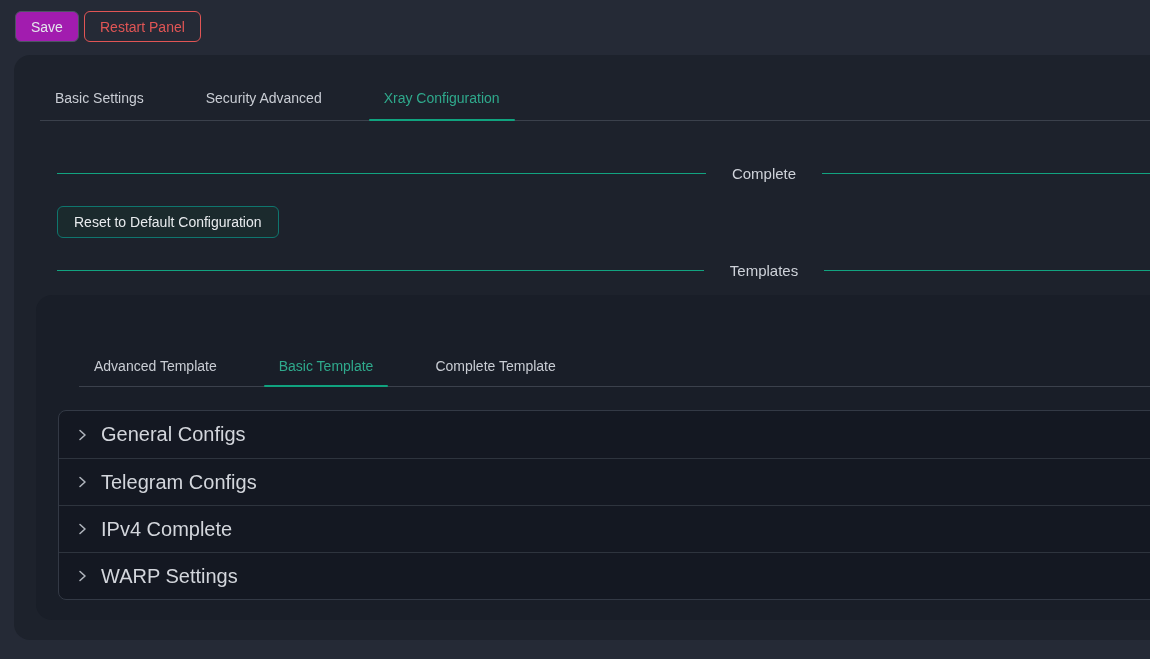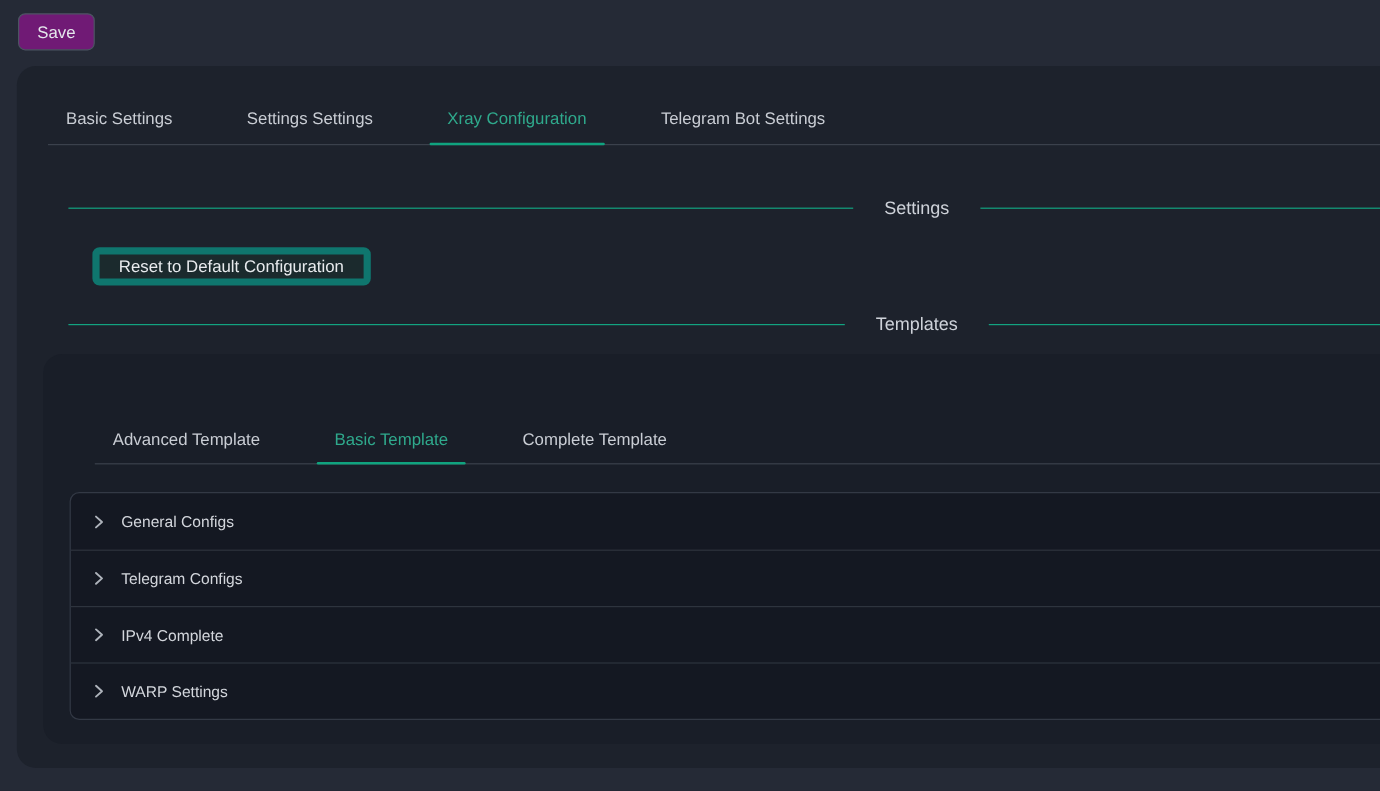--- a/index.html
+++ b/index.html
@@ -16,21 +16,21 @@
   .topbar { position: absolute; top: 0; left: 0; width: 100%; height: 55px; }
   .btn {
     position: absolute; top: 11px; height: 31px;
     display: inline-flex; align-items: center;
     padding: 0 15px; font-size: 14px;
     border-radius: 6px; cursor: pointer; background: transparent;
     font-family: "Liberation Sans", sans-serif;
   }
   .btn-save {
     left: 15px;
-    background: #701a75;
+    background: #a21caf;
     border: 1px solid #4c5462;
     color: #e4e7ec;
   }
   .btn-restart {
     left: 84px;
     border: 1px solid #e15555;
     color: #e15555;
     background: transparent;
   }
 
@@ -71,24 +71,23 @@
   .divider .line { flex: 1; height: 1px; background: #12a380; }
   .divider .title { font-size: 15px; color: #ced2d9; white-space: nowrap; }
 
   
   .btn-reset {
     position: absolute; left: 43px; top: 151px; height: 32px;
     display: inline-flex; align-items: center;
     padding: 0 16px; font-size: 14px;
     color: #e8ebee;
     background: #1b2a2d;
-    border: 6px solid #0f766e;
+    border: 1px solid #0f766e;
     border-radius: 6px; cursor: pointer;
     font-family: "Liberation Sans", sans-serif;
-    margin-left: 20px;
   }
 
   
   .inner-card {
     position: absolute; left: 22px; top: 240px;
     width: 1478px; height: 325px;
     background: #191e28;
     border-radius: 16px;
   }
   .inner-tabs {
@@ -105,43 +104,43 @@
     border-radius: 8px;
     overflow: hidden;
   }
   .acc-row {
     height: 47px;
     display: flex; align-items: center; gap: 13px;
     padding-left: 17px;
     cursor: pointer;
   }
   .acc-row + .acc-row { border-top: 1px solid #2e343e; }
-  .acc-label { font-size: 13px; color: #d3d6dc; }
+  .acc-label { font-size: 20px; color: #d3d6dc; }
   .chev { width: 12px; height: 12px; display: inline-flex; }
   .chev svg { width: 12px; height: 12px; stroke: #aeb3bb; stroke-width: 1.6; fill: none; stroke-linecap: round; stroke-linejoin: round; }
 </style>
 </head>
 <body>
 
 <div class="topbar">
   <button class="btn btn-save">Save</button>
+  <button class="btn btn-restart">Restart Panel</button>
 </div>
 
 <div class="main-card">
 
   <div class="main-tabs">
     <div class="tab">Basic Settings</div>
-    <div class="tab">Settings Settings</div>
+    <div class="tab">Security Advanced</div>
     <div class="tab active">Xray Configuration</div>
-    <div class="tab">Telegram Bot Settings</div>
   </div>
 
   <div class="divider divider-actions">
     <div class="line"></div>
-    <div class="title">Settings</div>
+    <div class="title">Complete</div>
     <div class="line"></div>
   </div>
 
   <button class="btn-reset">Reset to Default Configuration</button>
 
   <div class="divider divider-templates">
     <div class="line"></div>
     <div class="title">Templates</div>
     <div class="line"></div>
   </div>

